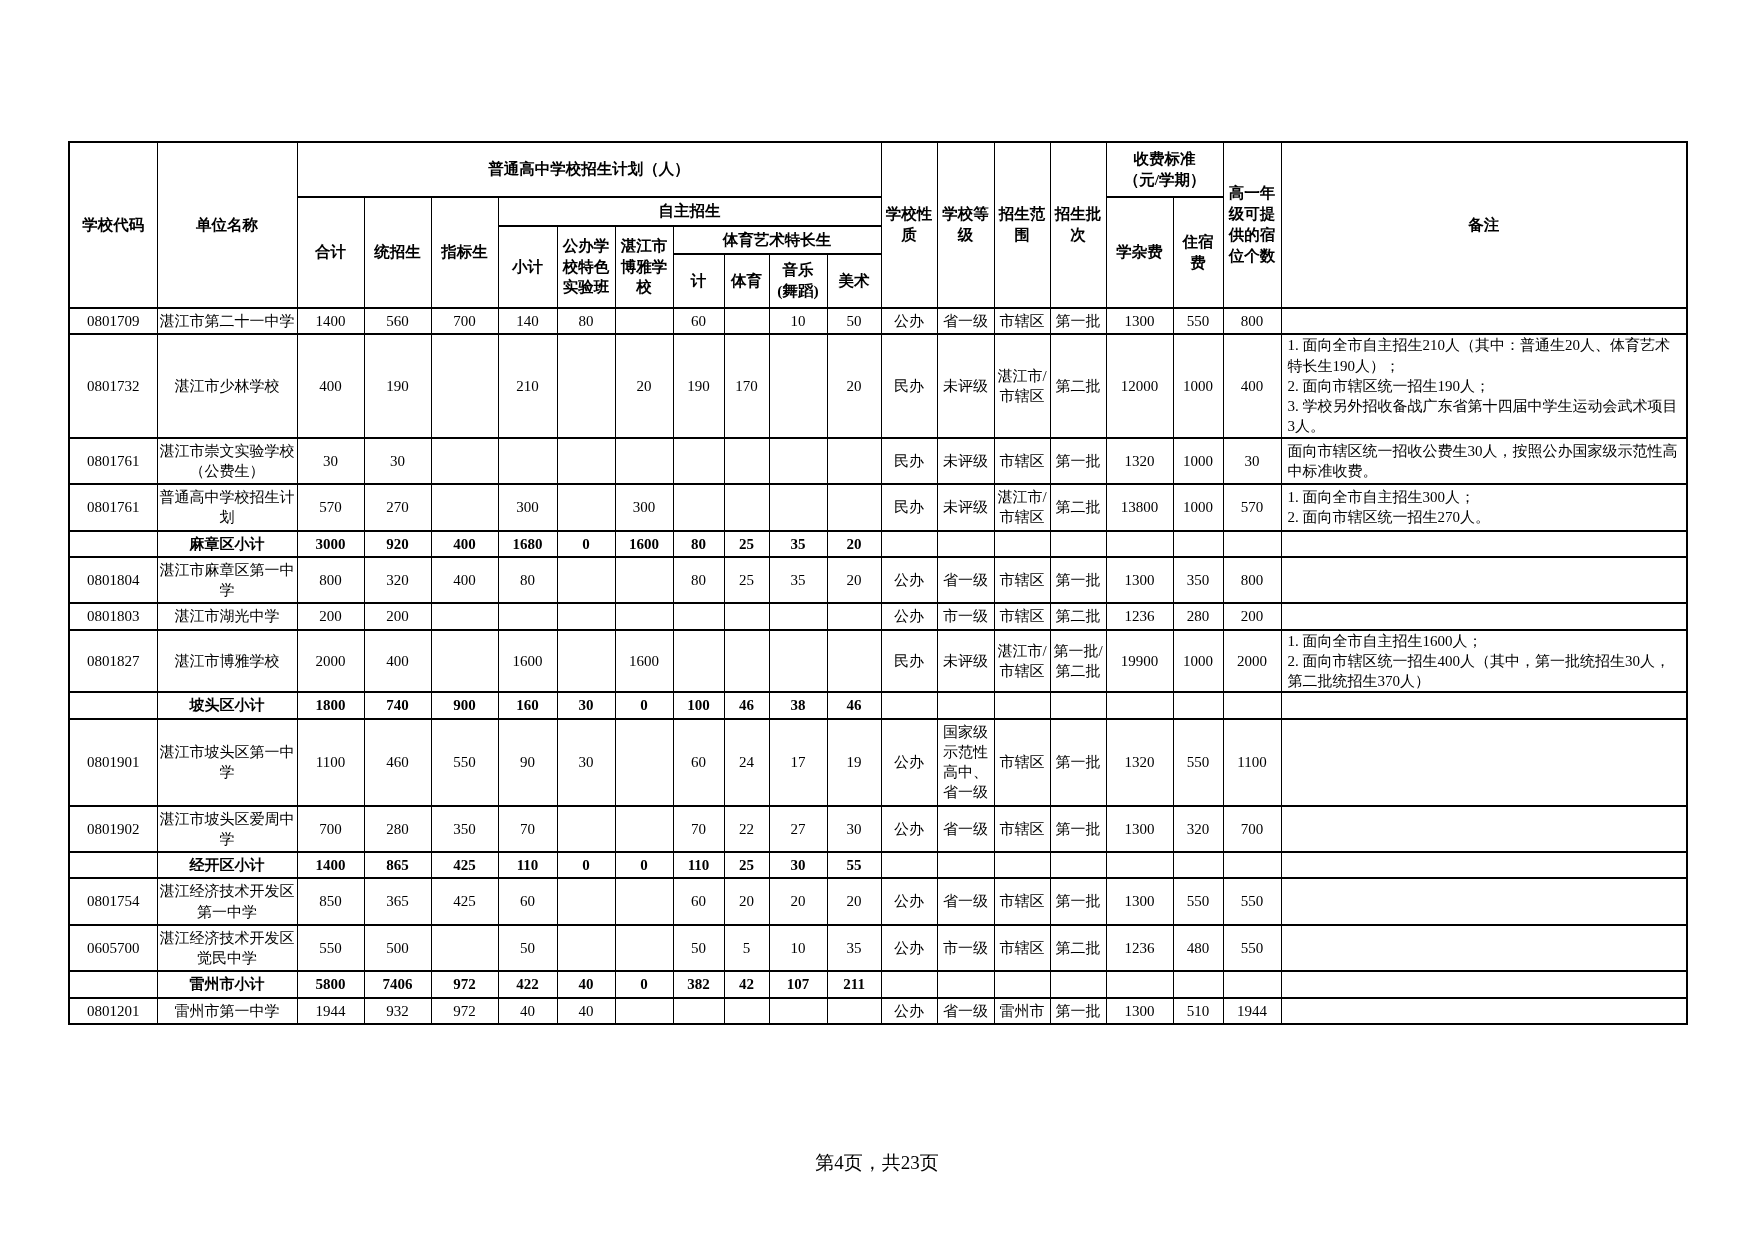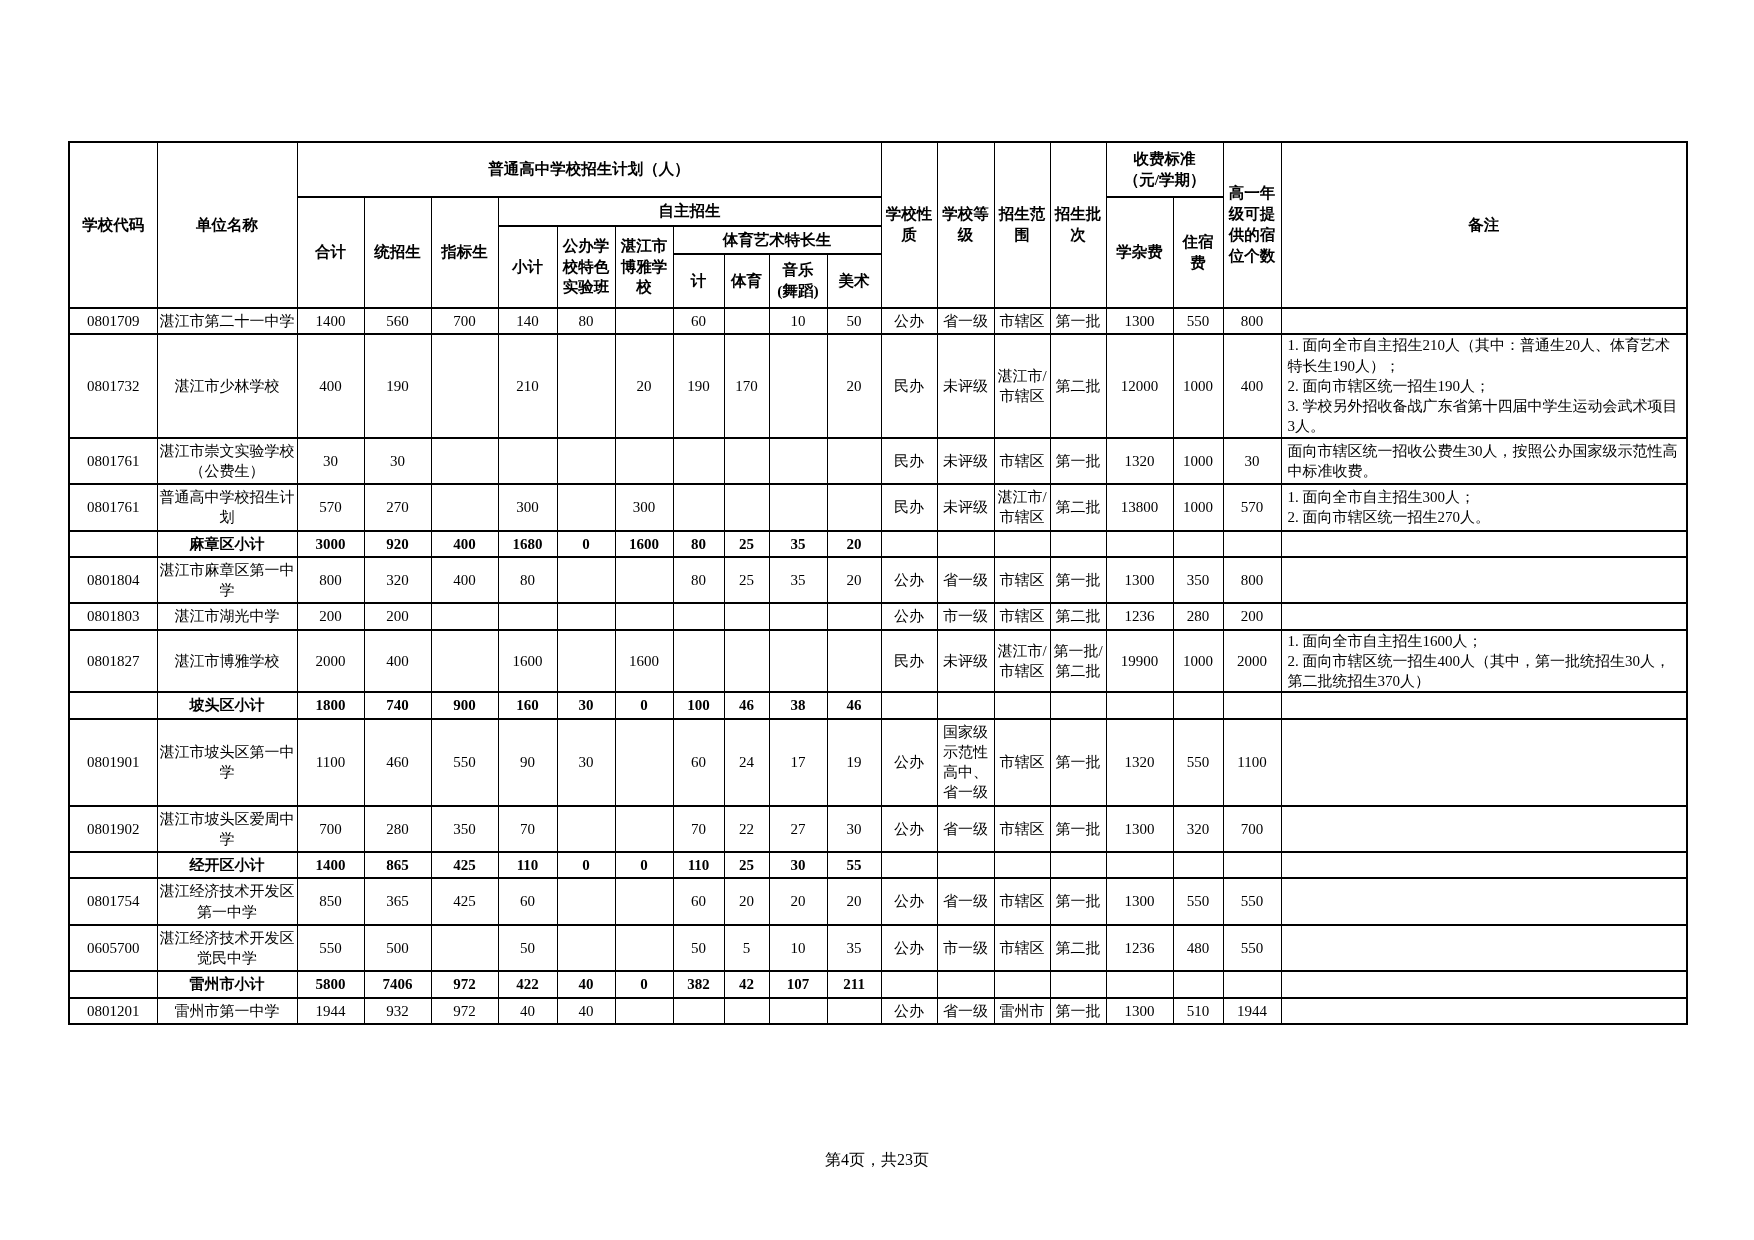--- a/index.html
+++ b/index.html
@@ -44,21 +44,21 @@
     padding:0 6px;
   }
   table.enroll tr.subtotal td {
     font-weight:bold;
   }
   .footer {
     position:absolute;
     left:0; right:0;
     top:1150px;
     text-align:center;
-    font-size:16px;
+    font-size:19px;
   }
 </style>
 </head>
 <body>
 
 <div class="page">
 
   <table class="enroll">
     <colgroup>
       <col style="width:88px">

